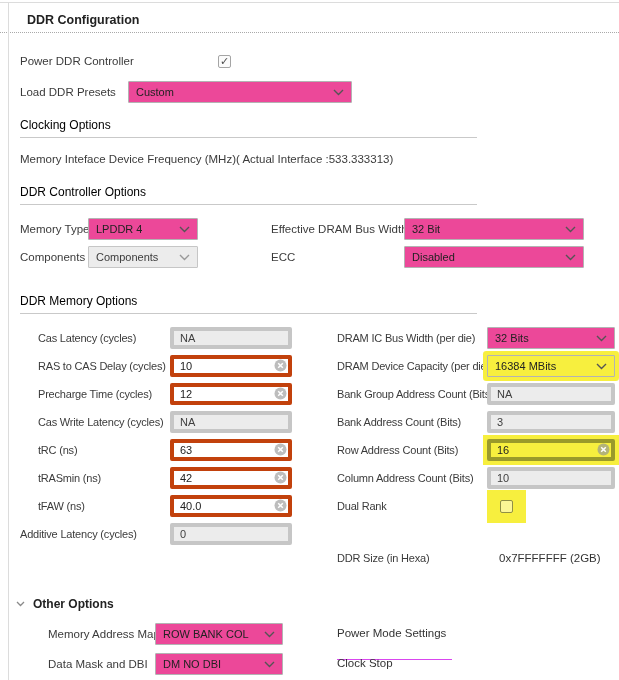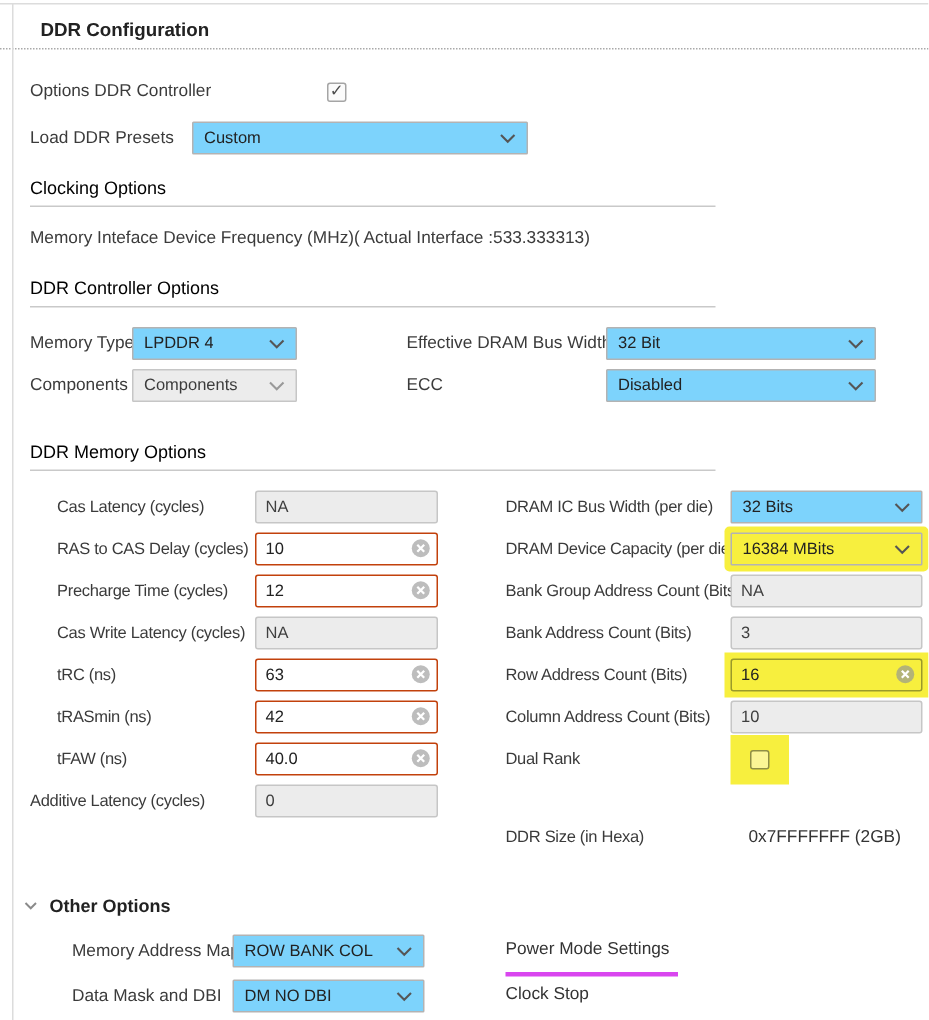--- a/index.html
+++ b/index.html
@@ -8,27 +8,27 @@
   .left-rail{position:absolute;top:2px;left:8px;bottom:0;width:1px;background:#dcdcdc;}
   .page-title{font-size:12.5px;font-weight:bold;color:#222;padding:13px 0 0 27px;height:18px;}
   .dotted-sep{border:0;border-top:1px dotted #a9a9a9;margin:1px 0 0 0;}
   .content{padding:0 4px 0 20px;}
   .row{display:flex;align-items:center;height:22px;margin-bottom:6px;}
   .lbl{font-size:11.5px;color:#3b3b3b;white-space:nowrap;}
   .heading{font-size:12px;color:#000000;margin-top:0;}
   .rule{border:0;border-top:1px solid #c9c9c9;width:457px;margin:5px 0 0 0;}
   
   .select{display:flex;align-items:center;justify-content:space-between;height:22px;box-sizing:border-box;
-    border:1px solid #b3b3b3;border-radius:1px;background:#7dd3fc;padding:0 7px;font-size:11px;color:#222;cursor:default;}
+    border:1px solid #b3b3b3;border-radius:1px;background:#ec4899;padding:0 7px;font-size:11px;color:#222;cursor:default;}
   .select .sel-text{white-space:nowrap;overflow:hidden;}
   .select.disabled{background:#ececec;border-color:#c6c6c6;color:#3c3c3c;}
   .chev{flex:none;margin-left:4px;}
   
   .input-wrap{position:relative;box-sizing:border-box;}
-  input.txt{width:100%;height:22px;box-sizing:border-box;border:1px solid #c2410c;border-radius:2px;
+  input.txt{width:100%;height:22px;box-sizing:border-box;border:4px solid #c2410c;border-radius:2px;
     font-family:"Liberation Sans",sans-serif;font-size:11px;color:#222;padding:0 18px 0 6px;background:#fff;outline:none;}
   input.txt.ro{background:#ececec;border-color:#c6c6c6;color:#3f3f3f;padding-right:6px;}
   .clear-ic{position:absolute;right:5px;top:4px;cursor:pointer;}
   
   .hl{background:#f7ef3e !important;box-shadow:0 0 0 4px #f7ef3e;}
   .hl input.txt{background:transparent;border-color:#9a9a2a;}
   
   .checkbox{display:inline-flex;align-items:center;justify-content:center;width:13px;height:13px;box-sizing:border-box;
     border:1px solid #a5a5a5;border-radius:2px;background:#fbfbfb;font-size:11px;line-height:11px;color:#4d4d4d;cursor:pointer;}
   .hl-check{display:inline-flex;align-items:center;background:#f7ef3e;padding:10px 13px;margin:-10px 0;}
@@ -60,35 +60,35 @@
   .ddr-size-row{margin-top:30px;gap:12px;}
   .ddr-size-val{font-size:11.5px;color:#333;}
   .other-head-row{display:flex;align-items:center;margin-top:22px;margin-left:-4px;}
   .other-head-row .heading{font-weight:bold;margin-left:8px;color:#222;}
   .other-grid{margin-top:12px;}
   .other-row{display:flex;align-items:flex-start;margin-bottom:8px;min-height:22px;}
   .other-row .o-lbl{width:107px;margin-left:28px;line-height:22px;}
   .other-row .o-sel{width:128px;}
   .o-right{margin-left:54px;}
   .sub-head{font-size:11.5px;color:#333;line-height:15px;padding-top:3px;white-space:nowrap;}
-  .sub-head.underlined{border-bottom:3px solid #d946ef;padding-bottom:9px;padding-right:6px;}
+  .sub-head.underlined{border-bottom:1px solid #d946ef;padding-bottom:20px;padding-right:6px;}
 </style>
 </head>
 <body>
 
 <div class="top-edge"></div>
 <div class="left-rail"></div>
 
 <div class="page-title">DDR Configuration</div>
 <hr class="dotted-sep">
 
 <div class="content">
 
   <div class="row enable-row">
-    <span class="lbl">Options DDR Controller</span>
+    <span class="lbl">Power DDR Controller</span>
     <span class="checkbox">
         <span>✓</span>
       </span>
   </div>
 
   <div class="row presets-row">
     <span class="lbl">Load DDR Presets</span>
     <div class="select">
       <span class="sel-text">Custom</span>
       <svg class="chev" width="11" height="7" viewBox="0 0 11 7">

